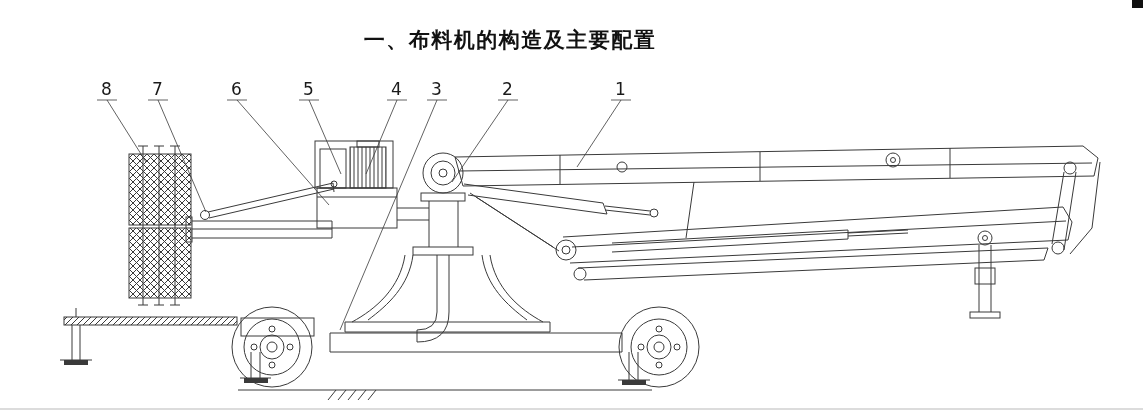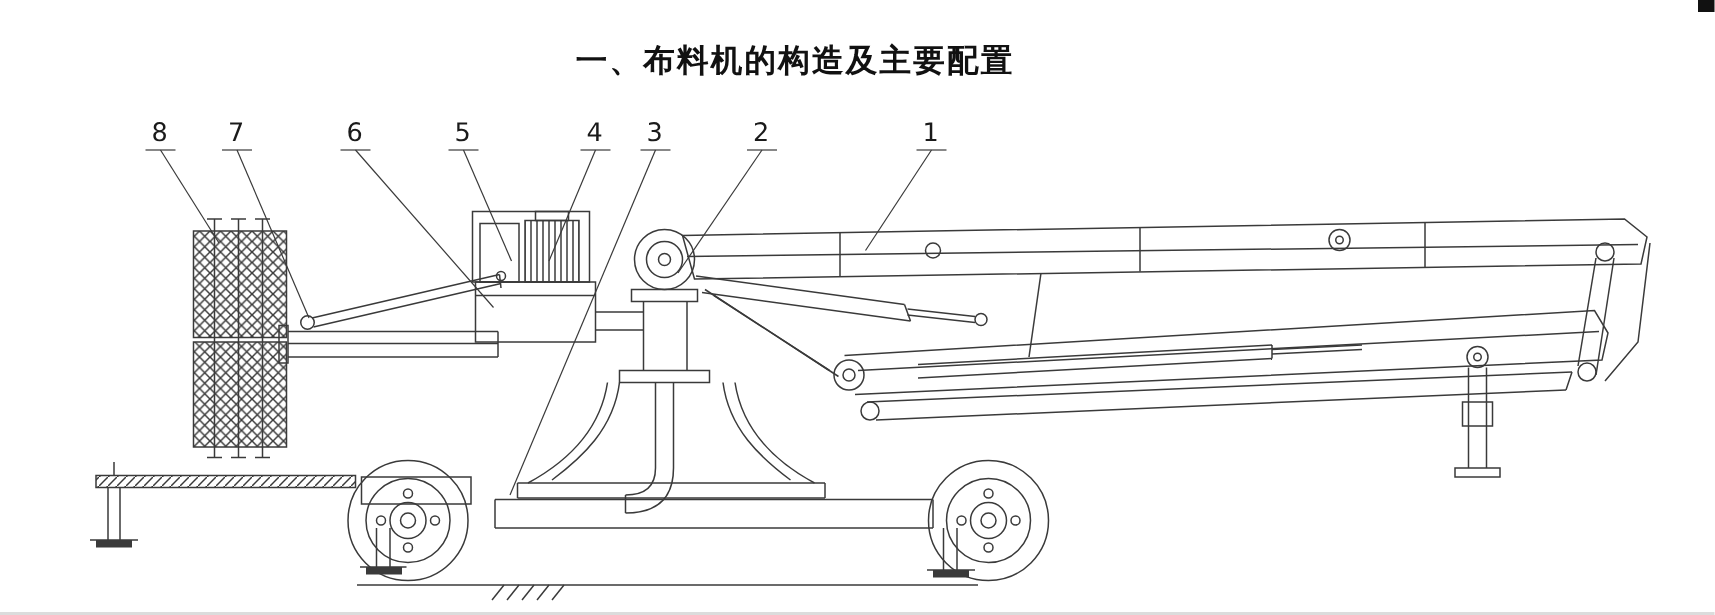--- a/index.html
+++ b/index.html
@@ -18,21 +18,20 @@
     position: absolute;
     top: 26px;
     left: 0;
     width: 1020px;
     text-align: center;
     font-size: 21px;
     font-weight: bold;
     color: #111111;
     letter-spacing: 1.5px;
     font-family: "Liberation Sans", sans-serif;
-    padding-left: 20px;
   }
   .callout {
     position: absolute;
     top: 79px;
     font-size: 17px;
     color: #1a1a1a;
     font-family: "DejaVu Sans", sans-serif;
   }
   .corner-mark {
     position: absolute;

